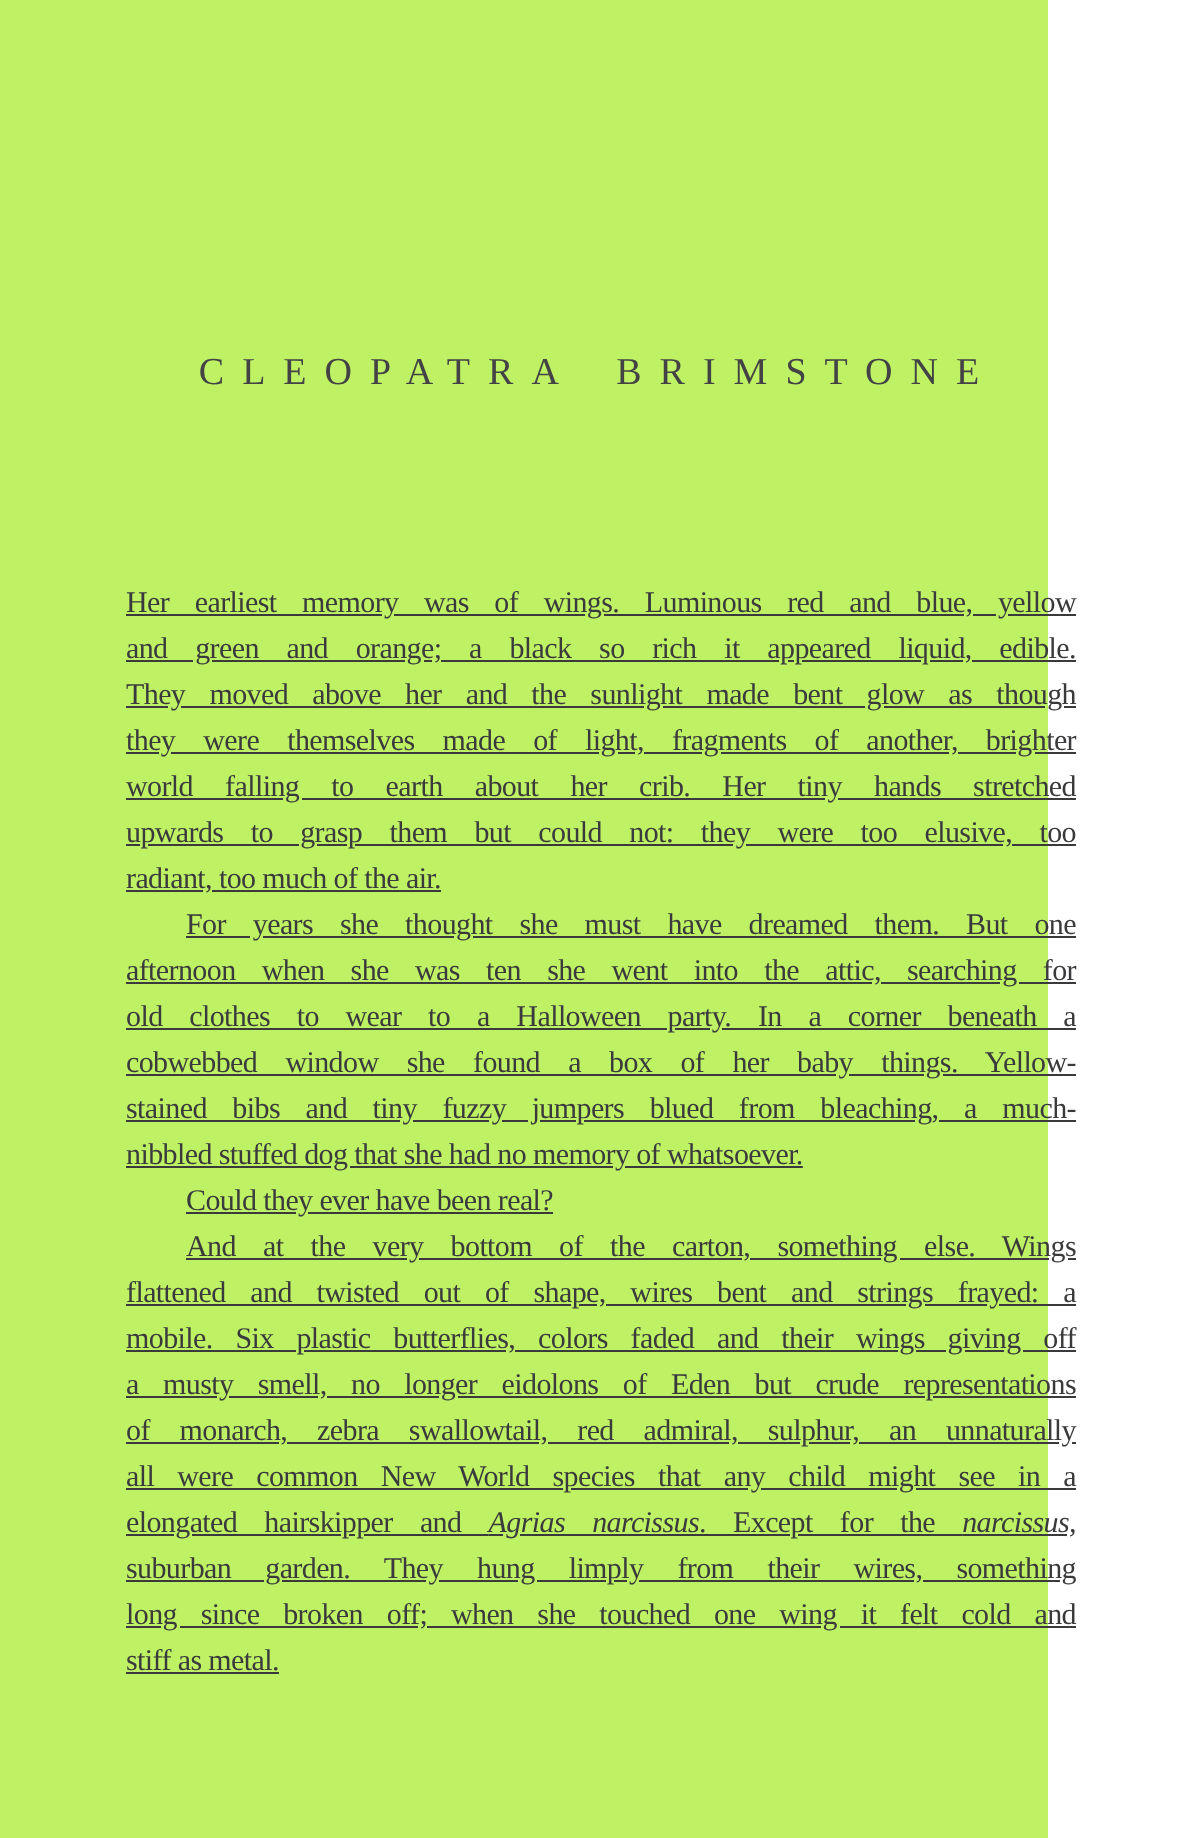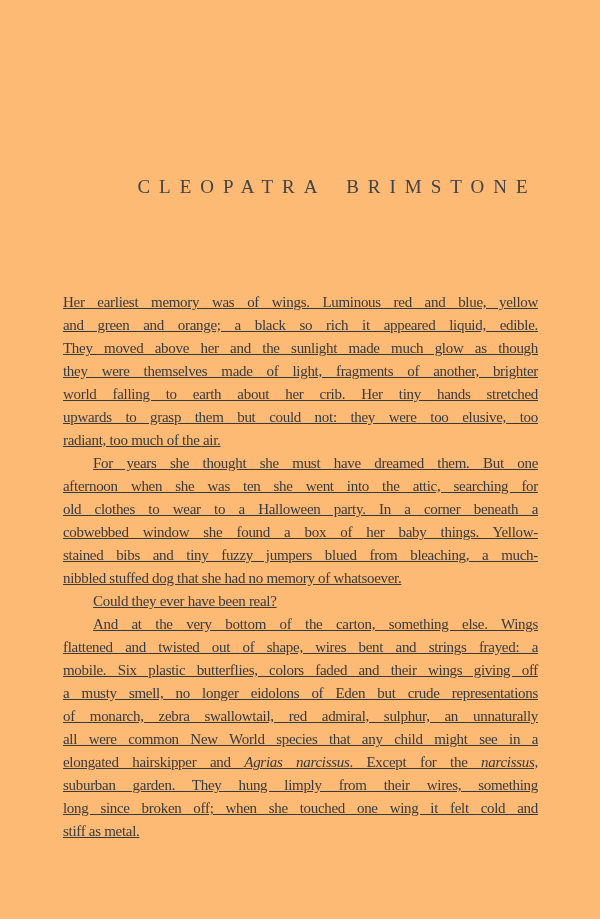--- a/index.html
+++ b/index.html
@@ -8,23 +8,23 @@
     background: #ffffff;
   }
   body {
     width: 600px;
     height: 919px;
     overflow: hidden;
     font-family: "Liberation Serif", "DejaVu Serif", serif;
   }
   .page {
     position: relative;
-    width: 600px;
+    width: 524px;
     height: 919px;
-    background: #fdba74;
+    background: #bef264;
   }
   .title {
     position: absolute;
     top: 176px;
     left: 0;
     width: 100%;
     box-sizing: border-box;
     padding-left: 74px;
     margin: 0;
     text-align: center;
@@ -61,21 +61,21 @@
 </style>
 </head>
 <body>
 
 <div class="page">
   <h1 class="title">CLEOPATRA BRIMSTONE</h1>
   <div class="text-block">
       <div class="paragraph">
         <div class="line"><span>Her earliest memory was of wings. Luminous red and blue, yellow</span></div>
         <div class="line"><span>and green and orange; a black so rich it appeared liquid, edible.</span></div>
-        <div class="line"><span>They moved above her and the sunlight made much glow as though</span></div>
+        <div class="line"><span>They moved above her and the sunlight made bent glow as though</span></div>
         <div class="line"><span>they were themselves made of light, fragments of another, brighter</span></div>
         <div class="line"><span>world falling to earth about her crib. Her tiny hands stretched</span></div>
         <div class="line"><span>upwards to grasp them but could not: they were too elusive, too</span></div>
         <div class="line last"><span>radiant, too much of the air.</span></div>
       </div>
       <div class="paragraph indent">
         <div class="line"><span>For years she thought she must have dreamed them. But one</span></div>
         <div class="line"><span>afternoon when she was ten she went into the attic, searching for</span></div>
         <div class="line"><span>old clothes to wear to a Halloween party. In a corner beneath a</span></div>
         <div class="line"><span>cobwebbed window she found a box of her baby things. Yellow-</span></div>

